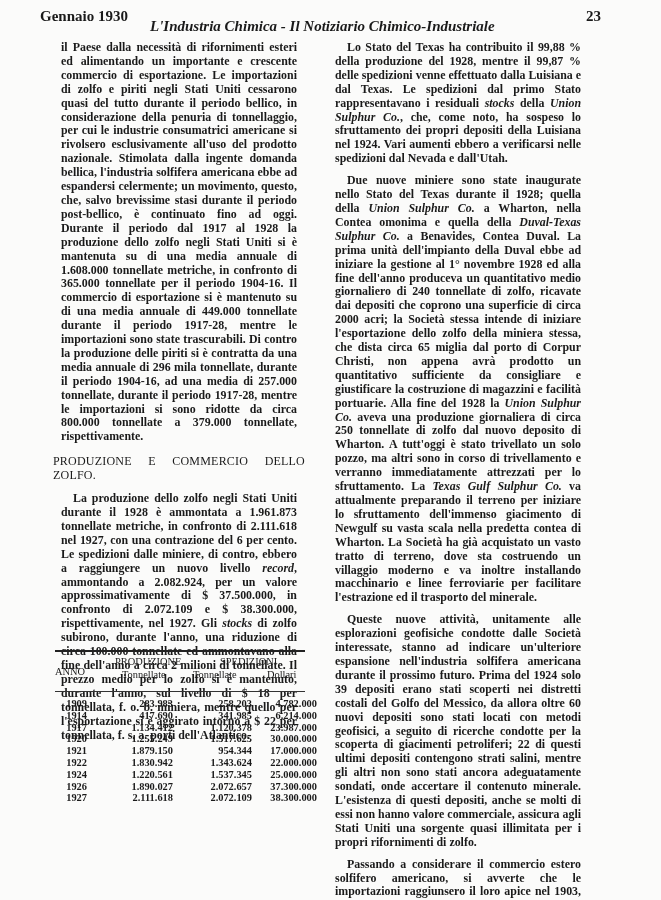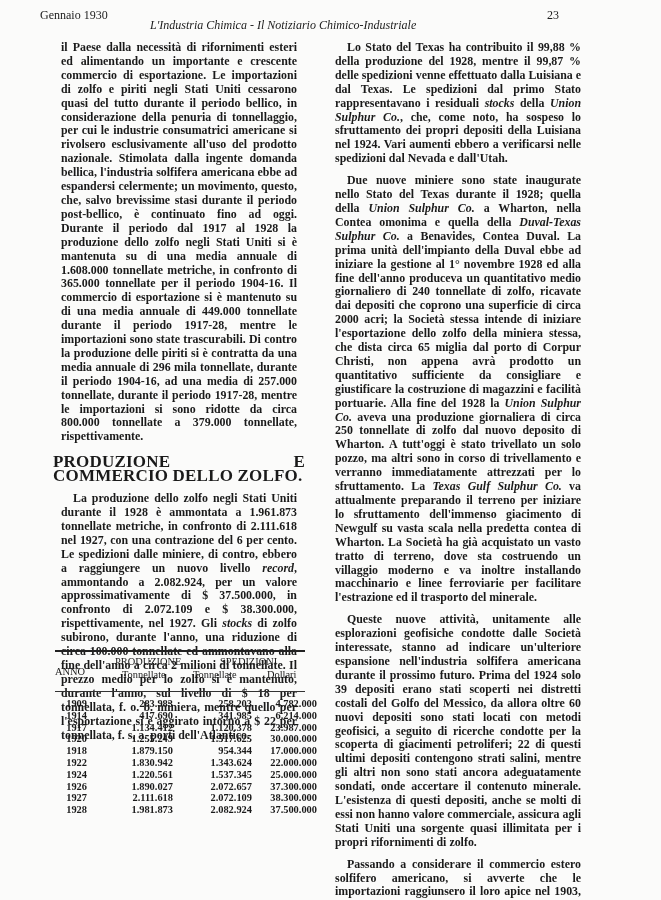--- a/index.html
+++ b/index.html
@@ -1,31 +1,31 @@
 <!DOCTYPE html>
 <html><head>
 <meta charset="utf-8">
 <style>
   html, body { margin:0; padding:0; }
   body {
     width:661px; height:900px; background:#fbfbfa; position:relative; overflow:hidden;
     font-family:"DejaVu Serif", "Liberation Serif", serif; color:#1a1a1a;
   }
   .header { position:absolute; top:6px; left:0; width:661px; height:20px;
-    font-family:"Liberation Serif", serif; font-size:12px; }
+    font-family:"Liberation Serif", serif; font-size:15px;font-weight:bold; }
   .h-left { position:absolute; left:40px; top:2px; }
   .h-center { position:absolute; left:150px; top:12px; font-style:italic; }
-  .h-right { position:absolute; left:547px; top:2px; }
+  .h-right { position:absolute; left:586px; top:2px; }
   .col { position:absolute; top:33px; font-family:"Liberation Serif", serif;
     font-size:11.9px; line-height:13.9px; font-weight:bold; text-align:justify; }
   .col-left { left:53px; width:252px; }
   .col-right { left:327px; width:262px; }
   .col p { margin:8px; }
   .indent { text-indent:12px; }
-  .section-title { font-weight:bold; font-size:17px; margin:11px 0 9px 0 !important; letter-spacing:0.2px; }
+  .section-title { font-weight:normal; font-size:12px; margin:11px 0 9px 0 !important; letter-spacing:0.2px; }
   i { }
   .table { position:absolute; left:55px; top:650px; width:250px;
     font-family:"Liberation Serif", serif; font-size:10.4px; font-weight:bold; }
   .rule { height:2px; background:#222; }
   .rule2 { height:1px; background:#333; margin-top:3px; }
   .thead { position:relative; height:42px; font-weight:normal; }
   .thead span { position:absolute;text-align:center; }
   .trow { position:relative; height:11.8px; }
   .trow span { position:absolute; text-align:right; }
   .c0 { left:0; width:32px; text-align:center; }
@@ -78,21 +78,21 @@
         <span class="c2">1.120.378</span>
         <span class="c3">23.987.000</span>
       </div>
       <div class="trow">
         <span class="c0">1920</span>
         <span class="c1">1.255.249</span>
         <span class="c2">1.517.625</span>
         <span class="c3">30.000.000</span>
       </div>
       <div class="trow">
-        <span class="c0">1918</span>
+        <span class="c0">1921</span>
         <span class="c1">1.879.150</span>
         <span class="c2">954.344</span>
         <span class="c3">17.000.000</span>
       </div>
       <div class="trow">
         <span class="c0">1922</span>
         <span class="c1">1.830.942</span>
         <span class="c2">1.343.624</span>
         <span class="c3">22.000.000</span>
       </div>
@@ -107,26 +107,20 @@
         <span class="c1">1.890.027</span>
         <span class="c2">2.072.657</span>
         <span class="c3">37.300.000</span>
       </div>
       <div class="trow">
         <span class="c0">1927</span>
         <span class="c1">2.111.618</span>
         <span class="c2">2.072.109</span>
         <span class="c3">38.300.000</span>
       </div>
-      <div class="trow">
-        <span class="c0">1928</span>
-        <span class="c1">1.981.873</span>
-        <span class="c2">2.082.924</span>
-        <span class="c3">37.500.000</span>
-      </div>
     </div>
 </div>
 
 <div class="col col-right">
   <p class="indent"><span>Lo Stato del Texas ha contribuito il 99,88 % della produzione del 1928, mentre il 99,87 % delle spedizioni venne effettuato dalla Luisiana e dal Texas. Le spedizioni dal primo Stato rappresentavano i residuali </span><i>stocks</i><span> della </span><i>Union Sulphur Co.</i><span>, che, come noto, ha sospeso lo sfruttamento dei propri depositi della Luisiana nel 1924. Vari aumenti ebbero a verificarsi nelle spedizioni dal Nevada e dall'Utah.</span></p>
   <p class="indent" style="margin-top:2px;"><span>Due nuove miniere sono state inaugurate nello Stato del Texas durante il 1928; quella della </span><i>Union Sulphur Co.</i><span> a Wharton, nella Contea omonima e quella della </span><i>Duval-Texas Sulphur Co.</i><span> a Benavides, Contea Duval. La prima unità dell'impianto della Duval ebbe ad iniziare la gestione al 1° novembre 1928 ed alla fine dell'anno produceva un quantitativo medio giornaliero di 240 tonnellate di zolfo, ricavate dai depositi che coprono una superficie di circa 2000 acri; la Società stessa intende di iniziare l'esportazione dello zolfo della miniera stessa, che dista circa 65 miglia dal porto di Corpur Christi, non appena avrà prodotto un quantitativo sufficiente da consigliare e giustificare la costruzione di magazzini e facilità portuarie. Alla fine del 1928 la </span><i>Union Sulphur Co.</i><span> aveva una produzione giornaliera di circa 250 tonnellate di zolfo dal nuovo deposito di Wharton. A tutt'oggi è stato trivellato un solo pozzo, ma altri sono in corso di trivellamento e verranno immediatamente attrezzati per lo sfruttamento. La </span><i>Texas Gulf Sulphur Co.</i><span> va attualmente preparando il terreno per iniziare lo sfruttamento dell'immenso giacimento di Newgulf su vasta scala nella predetta contea di Wharton. La Società ha già acquistato un vasto tratto di terreno, dove sta costruendo un villaggio moderno e va inoltre installando macchinario e linee ferroviarie per facilitare l'estrazione ed il trasporto del minerale.</span></p>
   <p class="indent">Queste nuove attività, unitamente alle esplorazioni geofisiche condotte dalle Società interessate, stanno ad indicare un'ulteriore espansione nell'industria solfifera americana durante il prossimo futuro. Prima del 1924 solo 39 depositi erano stati scoperti nei distretti costali del Golfo del Messico, da allora oltre 60 nuovi depositi sono stati locati con metodi geofisici, a seguito di ricerche condotte per la scoperta di giacimenti petroliferi; 22 di questi ultimi depositi contengono strati salini, mentre gli altri non sono stati ancora adeguatamente sondati, onde accertare il contenuto minerale. L'esistenza di questi depositi, anche se molti di essi non hanno valore commerciale, assicura agli Stati Uniti una sorgente quasi illimitata per i propri rifornimenti di zolfo.</p>
   <p class="indent">Passando a considerare il commercio estero solfifero americano, si avverte che le importazioni raggiunsero il loro apice nel 1903, con un totale di 189.000 tonnellate; da detta data esse hanno subito una graduale contrazione si da ridursi, nel 1928, a 4787 tonnellate. Di contro, le esportazioni ebbero inizio nel 1904, quando un carico di 3000 tonnellate di zolfo venne esportato dalla Luisiana; nel 1928 le esportazioni di zolfo greggio dagli Stati Uniti ammontarono ad un totale di 586.051 ton-</p>
 </div>
 

